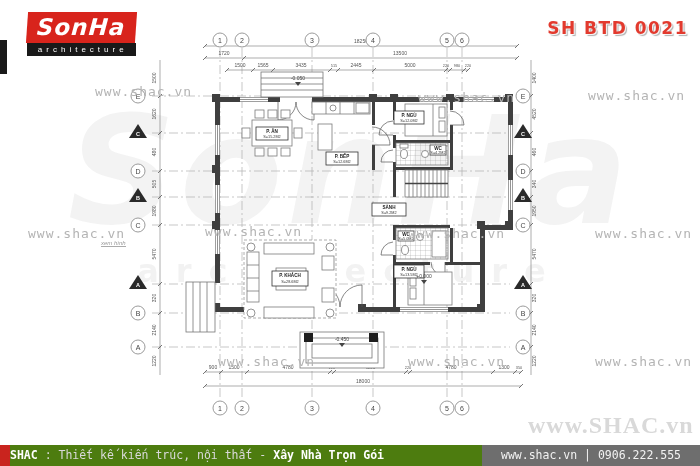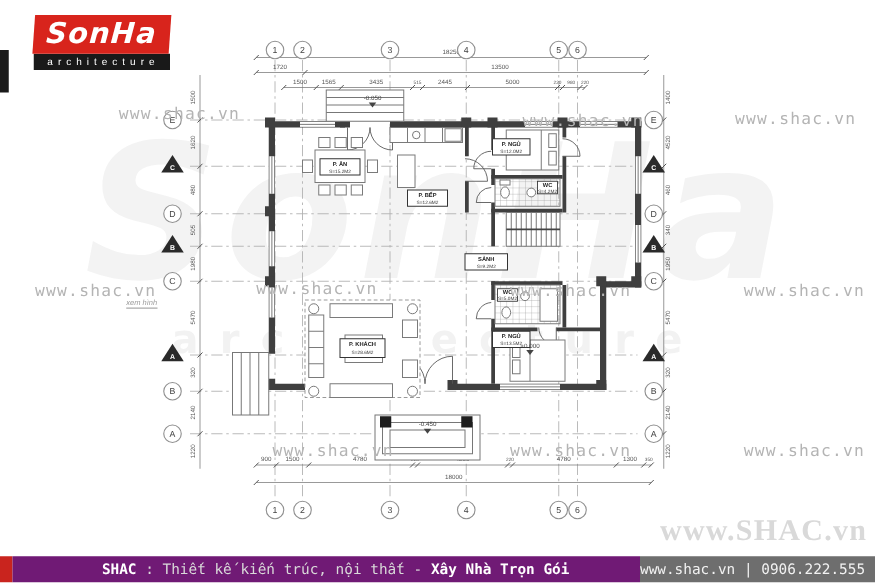--- a/index.html
+++ b/index.html
@@ -31,23 +31,23 @@
         font-style:italic;border-bottom:0.5px solid #aaa;}
   
   .plan{position:absolute;left:0;top:0;z-index:2;}
   
   .title{position:absolute;left:24px;top:396px;z-index:5;font-size:21px;font-weight:bold;
          color:#111;letter-spacing:0.5px;}
   
   .footer{position:absolute;left:0;bottom:0;width:700px;height:21px;display:flex;z-index:6;
           font-family:"DejaVu Sans Mono",monospace;font-size:11.5px;line-height:21px;}
   .footer .red{width:10px;background:#c9241e;}
-  .footer .mid{flex:1;background:#701a75;color:#d9d9d9;padding-left:15px;white-space:nowrap;text-align:center;}
+  .footer .mid{flex:1;background:#4d7c0f;color:#d9d9d9;white-space:nowrap;}
   .footer .mid .b{color:#ffffff;font-weight:bold;}
-  .footer .right{width:188px;background:#6e6e6e;color:#f2f2f2;text-align:left;white-space:nowrap;}
+  .footer .right{width:218px;background:#6e6e6e;color:#f2f2f2;text-align:center;white-space:nowrap;}
   svg text{font-family:"Liberation Sans",sans-serif;}
   .dim{font-size:5px;fill:#555;}
   .dimxs{font-size:3.8px;fill:#555;}
   .bub{font-size:7px;fill:#444;}
   .sec{font-size:5.5px;fill:#fff;font-weight:bold;}
   .rname{font-size:4.6px;fill:#222;font-weight:bold;}
   .rarea{font-size:3.8px;fill:#333;}
   .lvl{font-size:5px;fill:#444;}
 </style>
 </head>
@@ -58,20 +58,21 @@
   <div class="giant">
     <div class="g1">SonHa</div>
     <div class="g2">architecture</div>
   </div>
 
   <div class="logo">
     <div class="red">SonHa</div>
     <div class="blk">architecture</div>
   </div>
   <div class="edge-block"></div>
+  <div class="code">SH BTD 0021</div>
 
   <svg class="plan" width="700" height="466" viewBox="0 0 700 466">
     <defs>
       <pattern id="tiles" width="5" height="5" patternUnits="userSpaceOnUse">
         <path d="M5,0 L0,0 0,5" fill="none" stroke="#9a9a9a" stroke-width="0.5"></path>
       </pattern>
     </defs>
 
     <g stroke="#b0b0b0" stroke-width="0.7" stroke-dasharray="9 3 2 3">
       <line x1="220" y1="48" x2="220" y2="400"></line>

